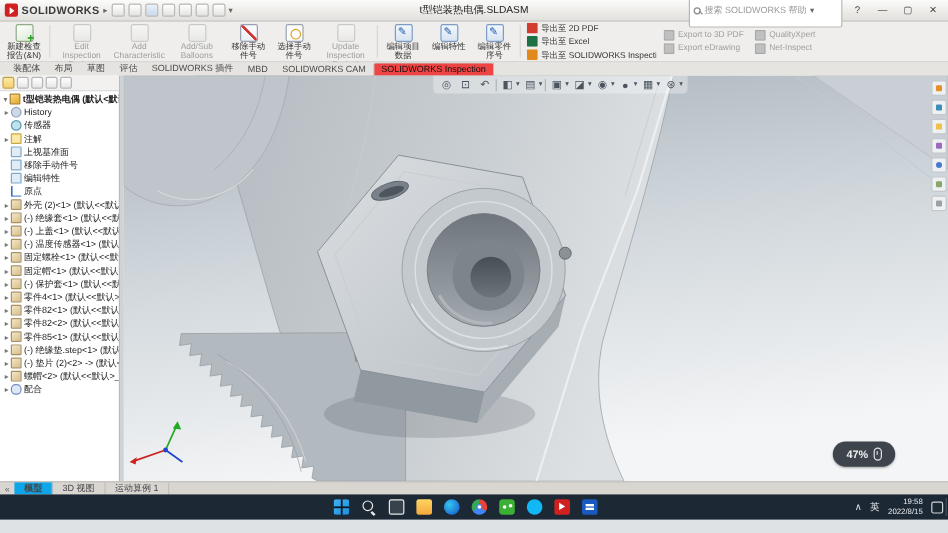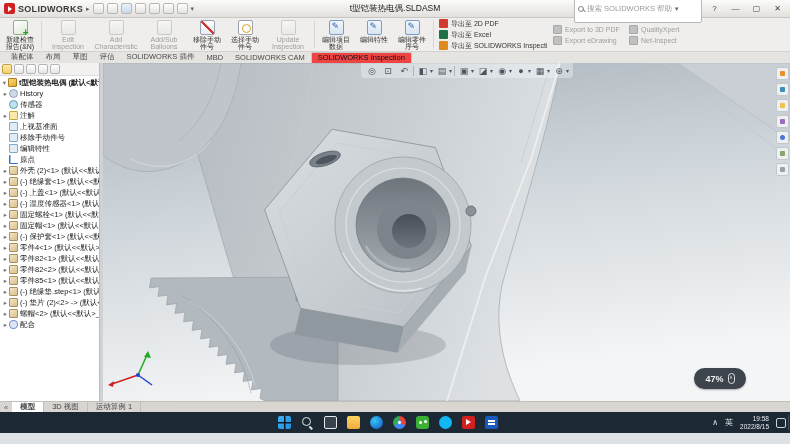--- a/index.html
+++ b/index.html
@@ -89,21 +89,21 @@
   .tp.resources::after{background:#e88f2a}.tp.library::after{background:#3d8fb8}.tp.explorer::after{background:#f0c04a}
   .tp.palette::after{background:#9a6bbf}.tp.appearance::after{background:#4a78d0;border-radius:50%}.tp.scenes::after{background:#8aa56a}.tp.props::after{background:#9aa0a6}
   .pill{position:absolute;right:44px;bottom:12px;width:52px;height:21px;background:#3d444b;border-radius:11px;color:#eef1f3;display:flex;align-items:center;justify-content:center;gap:4px;font-size:9px;font-weight:bold;box-shadow:0 1px 2px rgba(0,0,0,.3)}
   .mouse{width:7px;height:11px;border:1px solid #dfe3e6;border-radius:4px;position:relative;flex:none}
   .mouse::after{content:"";position:absolute;left:50%;top:2px;width:1px;height:3px;background:#dfe3e6;transform:translateX(-50%)}
 
   
   .viewtabs{height:11px;background:#d9d6d2;border-top:1px solid #c2bfbb;display:flex;align-items:center;font-size:7.5px;color:#444}
   .vnav{padding:0 4px;color:#666}
   .vtab{padding:0 8px;border-right:1px solid #c2bfbb;height:100%;display:flex;align-items:center}
-  .vtab.active{background:#ffffff;font-weight:bold}
+  .vtab.active{background:#0ea5e9;font-weight:bold}
   .statusbar{height:11px;background:#e9e7e4;border-top:1px solid #cfcdc9;display:flex;align-items:center;font-size:8px;color:#444;padding:0 5px}
   .status-left{flex:1;white-space:nowrap;overflow:hidden}
   .status-right{display:flex;gap:0;align-items:center}
   .sitem{padding:0 8px;border-left:1px solid #d4d2cf;white-space:nowrap}
 
   
   .taskbar{height:21px;background:#1d2835;position:relative;display:flex;align-items:center}
   .tb-icons{position:absolute;left:278px;display:flex;gap:10px;align-items:center;height:100%}
   .tb{width:13px;height:13px;border-radius:2px;position:relative;flex:none}
   .tb-start{background:linear-gradient(#0e1620,#0e1620) center/1.5px 100% no-repeat,linear-gradient(#0e1620,#0e1620) center/100% 1.5px no-repeat,linear-gradient(135deg,#3db2f2,#1f8fe0)}

